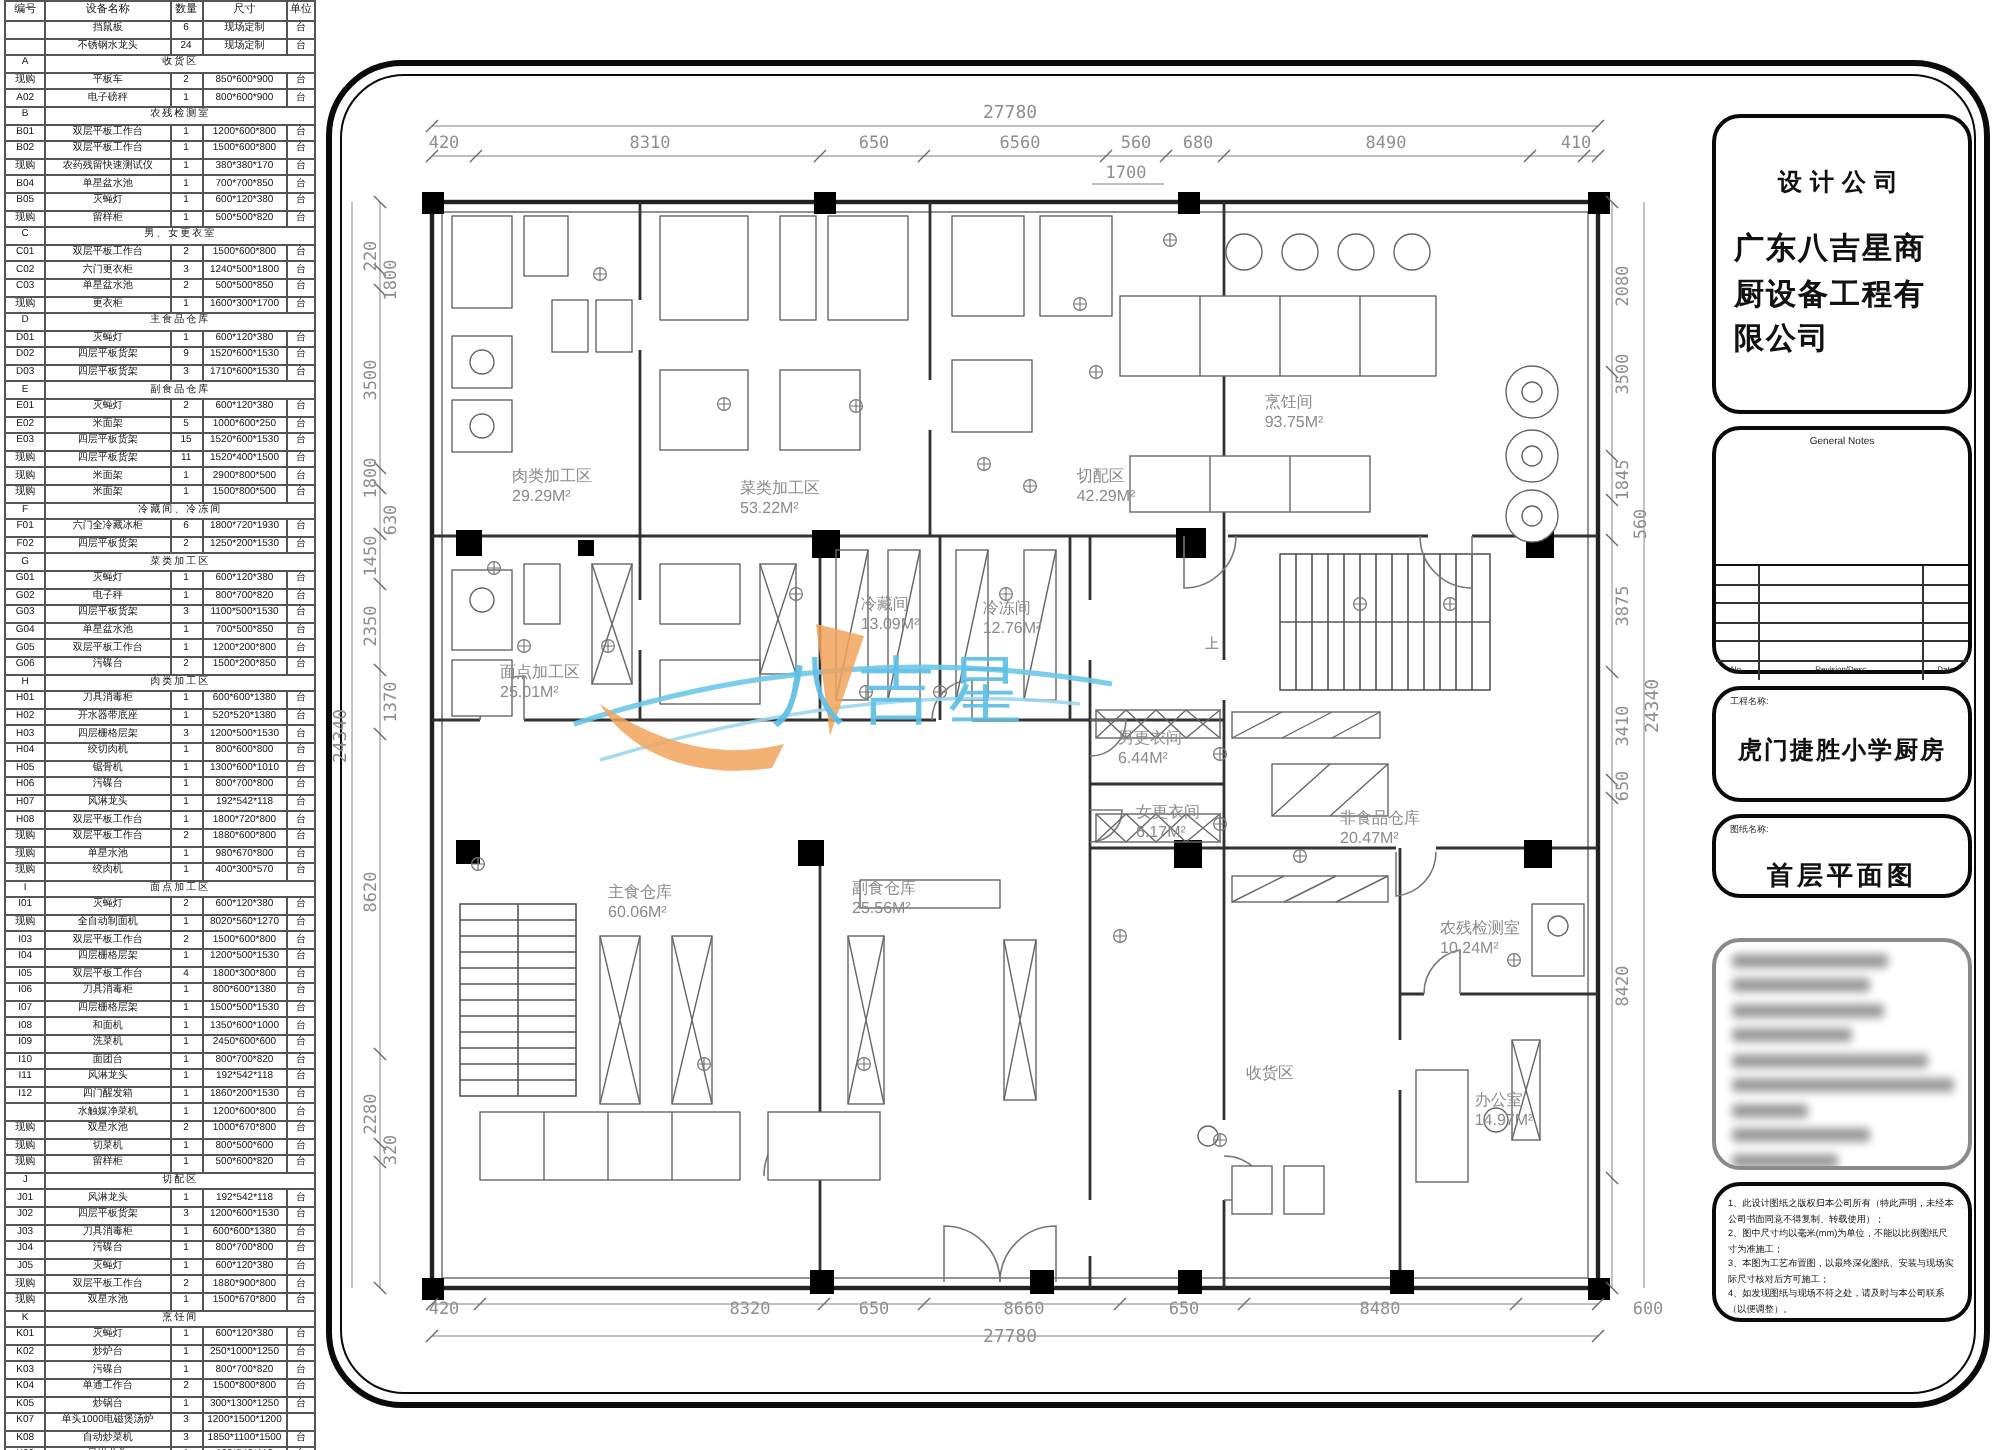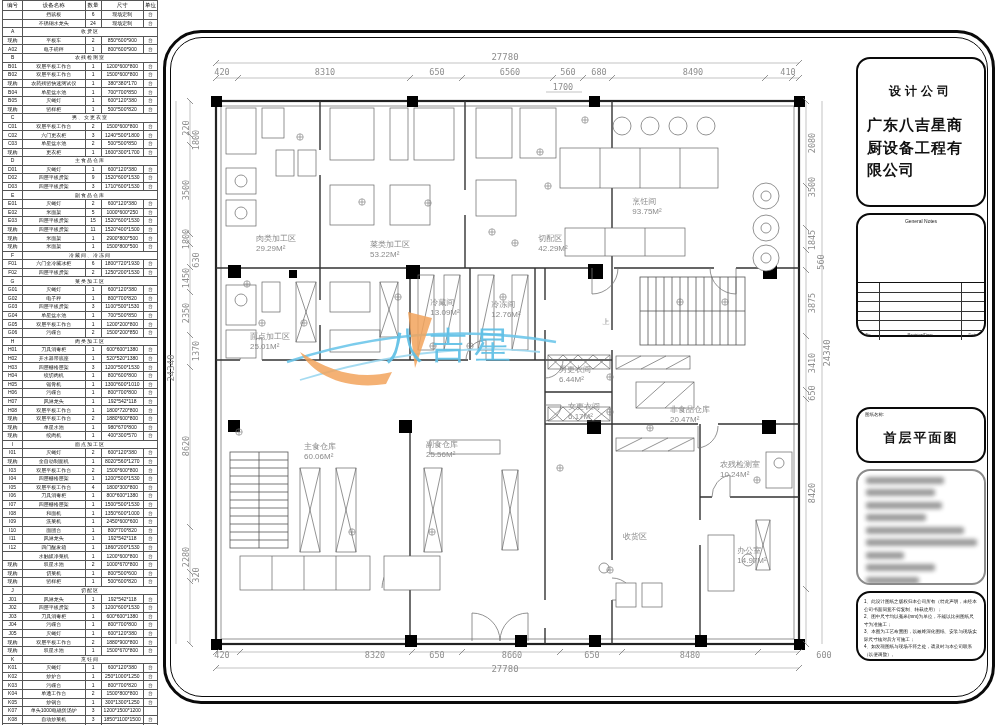--- a/index.html
+++ b/index.html
@@ -31,21 +31,21 @@
   #tb-gnotes .gn-title{font-size:5px;text-align:center;margin-top:3px;color:#222;}
   .gn-table{position:absolute;bottom:0;left:0;right:0;height:52px;border-top:1px solid #111;}
   .gn-row{display:flex;height:8.6px;border-bottom:0.5px solid #333;}
   .gn-row:last-child{border-bottom:none;}
   .gn-c1{width:17%;border-right:0.5px solid #333;font-size:4px;line-height:8.6px;text-align:center;color:#222;}
   .gn-c2{width:65%;border-right:0.5px solid #333;font-size:4px;line-height:8.6px;text-align:center;color:#222;}
   .gn-c3{width:18%;font-size:4px;line-height:8.6px;text-align:center;color:#222;}
   .mini-label{position:absolute;top:3px;left:7px;font-size:4.5px;color:#222;}
   #tb-project{top:310px;height:58px;}
   #tb-project .t{margin-top:22px;text-align:center;font-size:12px;font-weight:bold;letter-spacing:1px;}
-  #tb-drawing{top:374px;height:56px;}
+  #tb-drawing{top:374px;height:42px;}
   #tb-drawing .t{margin-top:20px;text-align:center;font-size:13px;font-weight:bold;letter-spacing:2px;}
   #tb-blur{top:436px;height:116px;border-color:#8a8a8a;overflow:hidden;}
   .blurbar{height:7px;background:#9a9a9a;border-radius:2px;margin:5.5px 8px;filter:blur(2px);}
   #tb-foot{top:558px;height:70px;}
   #tb-foot .notes{padding:5px 6px;font-size:4.6px;line-height:1.65;color:#111;text-align:left;}
 
   
   #plan-svg{position:absolute;left:0;top:0;pointer-events:none;}
   #plan-labels{position:absolute;left:0;top:0;width:1000px;height:725px;pointer-events:none;}
   .dim{position:absolute;transform:translate(-50%,-50%);font-size:8.5px;color:#8e8e8e;
@@ -682,20 +682,24 @@
             <div class="gn-c3"></div>
           </div>
         <div class="gn-row">
           <div class="gn-c1">No.</div>
           <div class="gn-c2">Revision/Desc</div>
           <div class="gn-c3">Date</div>
         </div>
       </div>
     </div>
 
+    <div class="tbbox" id="tb-project">
+      <div class="mini-label">工程名称:</div>
+      <div class="t">虎门捷胜小学厨房</div>
+    </div>
 
     <div class="tbbox" id="tb-drawing">
       <div class="mini-label">图纸名称:</div>
       <div class="t">首层平面图</div>
     </div>
 
     <div class="tbbox" id="tb-blur">
       <div class="blurbar" style="width:62%"></div>
       <div class="blurbar" style="width:55%"></div>
       <div class="blurbar" style="width:60%"></div>

